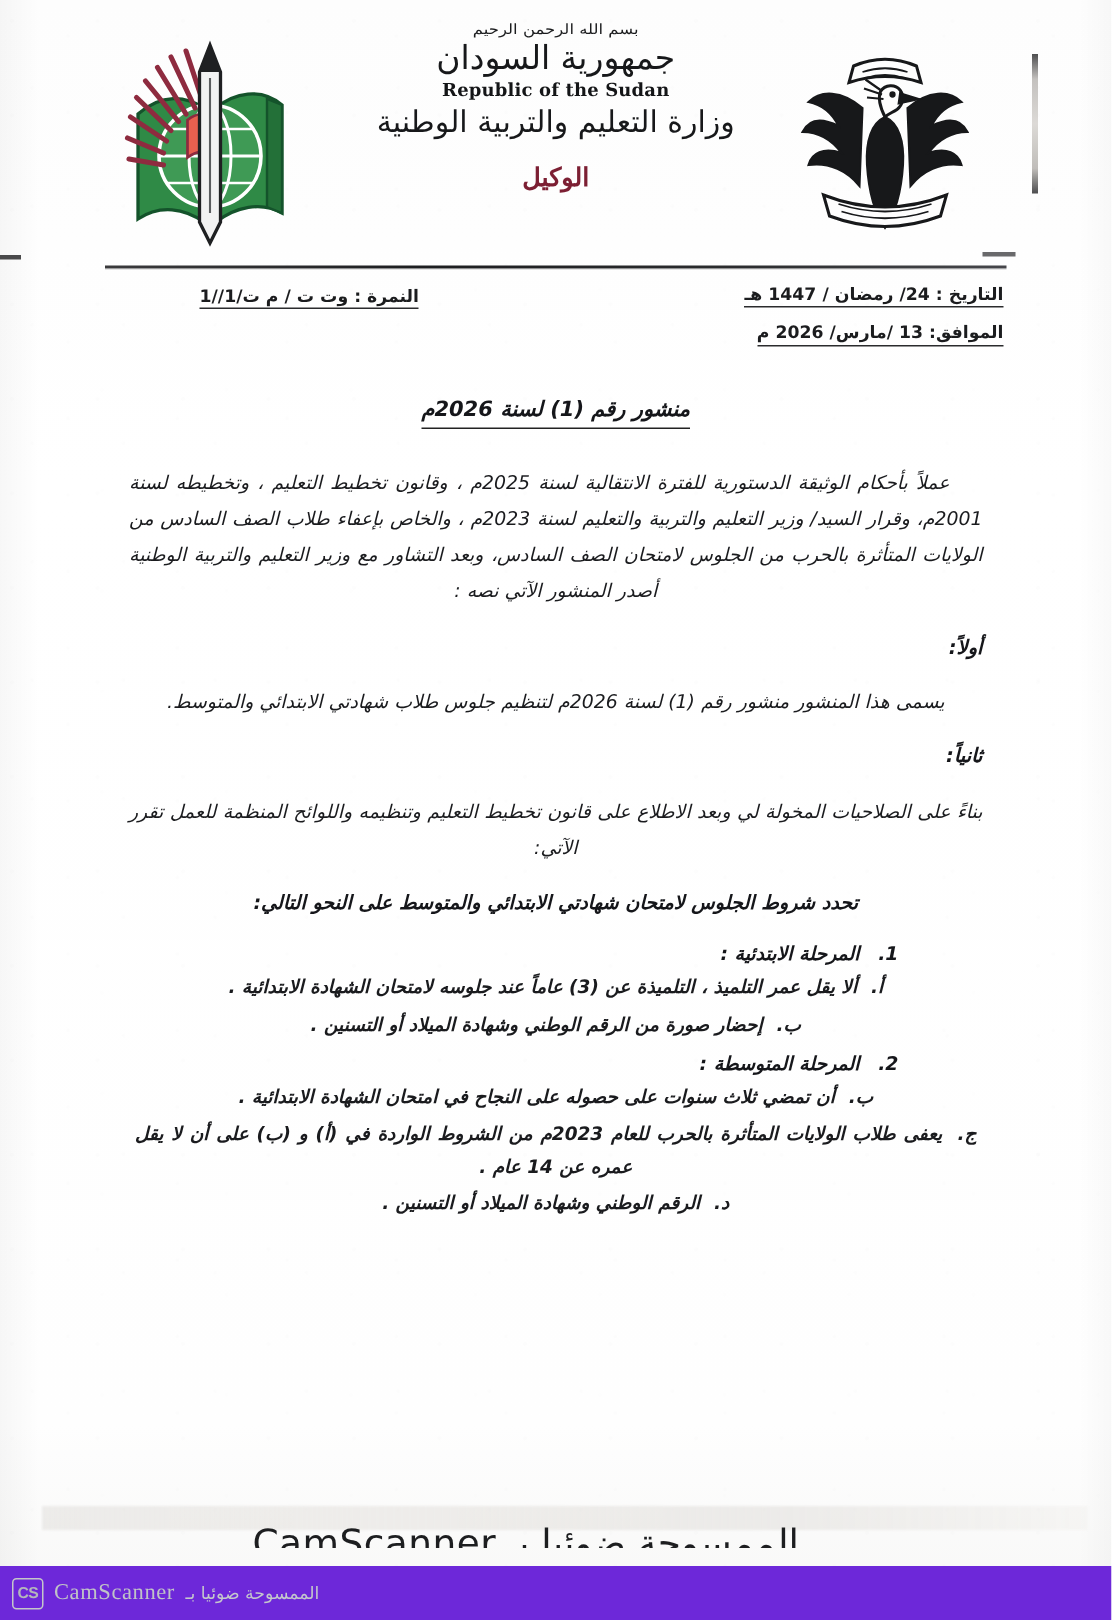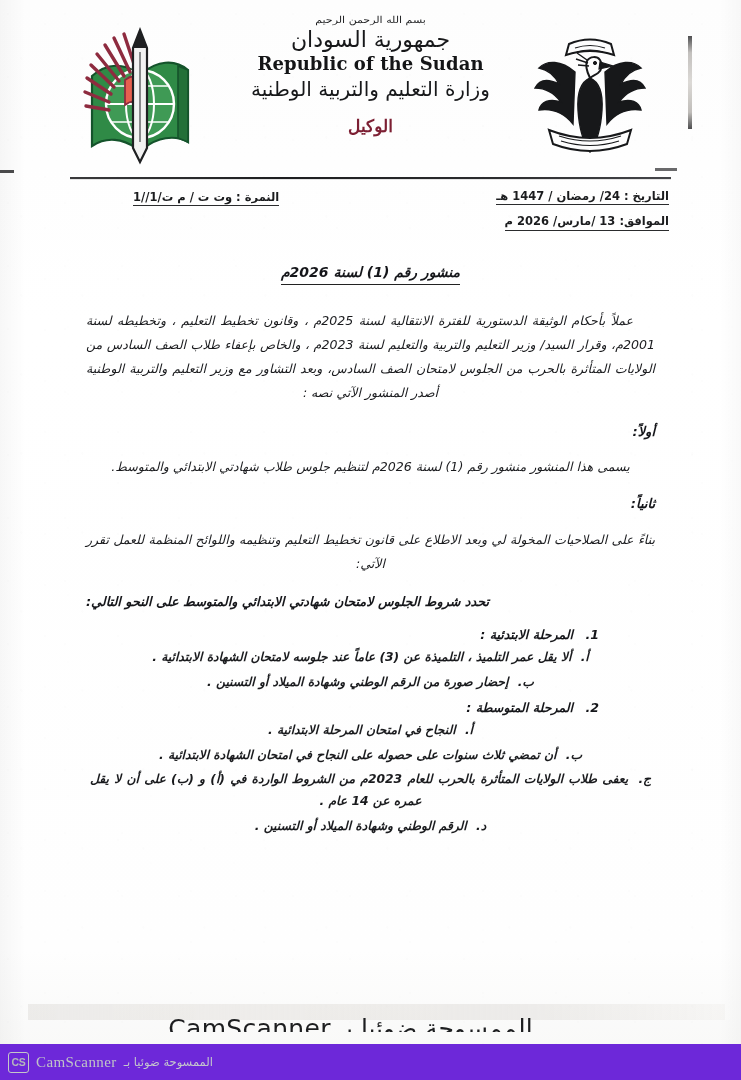--- a/index.html
+++ b/index.html
@@ -76,21 +76,21 @@
     font-family: "DejaVu Sans", sans-serif;
     font-size: 22px;
     font-weight: 400;
     line-height: 1.22;
     color: #17181a;
     letter-spacing: .5px;
   }
   .country-en {
     font-family: "DejaVu Serif", "Liberation Serif", serif;
     font-weight: bold;
-    font-size: 18px;
+    font-size: 12px;
     letter-spacing: .1px;
     color: #141517;
     line-height: 1.2;
     margin-top: -1px;
   }
   .ministry-ar {
     font-family: "DejaVu Sans", sans-serif;
     font-size: 20px;
     line-height: 1.3;
     color: #17181a;
@@ -203,21 +203,21 @@
     text-align-last: center;
   }
   .para.tight {
     margin-bottom: 15px;
   }
   .lead-line {
     font-family: "DejaVu Sans", sans-serif;
     font-size: 12.8px;
     font-weight: bold;
     color: #15161a;
-    text-align: left;
+    text-align: center;
     line-height: 1.7;
     margin: 0 0 10px 0;
   }
 
   
   .num-list {
     margin: 0;
     padding: 0;
     list-style: none;
   }
@@ -484,24 +484,20 @@
       </ul>
     </li>
 
     <li class="num-item">
       <div class="num-head">
         <span class="marker">2.</span>
         <span>المرحلة المتوسطة :</span>
       </div>
       <ul class="sub-list">
         <li class="sub-item">
-          <span class="marker">أ.</span>
-          <span>النجاح في امتحان المرحلة الابتدائية .</span>
-        </li>
-        <li class="sub-item">
           <span class="marker">ب.</span>
           <span>أن تمضي ثلاث سنوات على حصوله على النجاح في امتحان الشهادة الابتدائية .</span>
         </li>
         <li class="sub-item">
           <span class="marker">ج.</span>
           <span>يعفى طلاب الولايات المتأثرة بالحرب للعام 2023م من الشروط الواردة في (أ) و (ب) على أن لا يقل عمره عن 14 عام .</span>
         </li>
         <li class="sub-item">
           <span class="marker">د.</span>
           <span>الرقم الوطني وشهادة الميلاد أو التسنين .</span>

